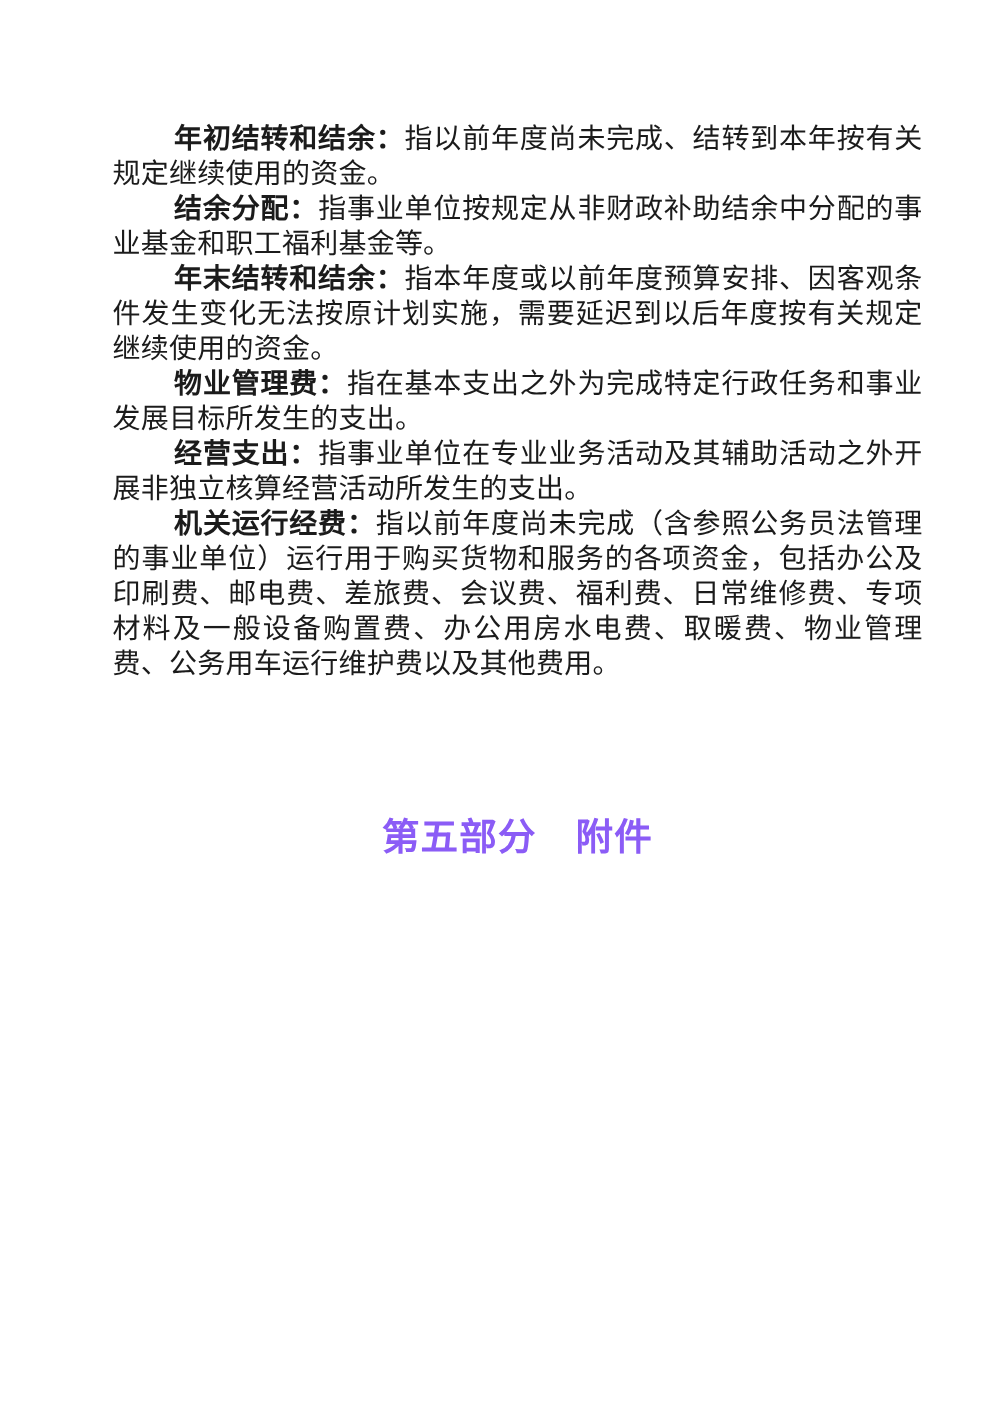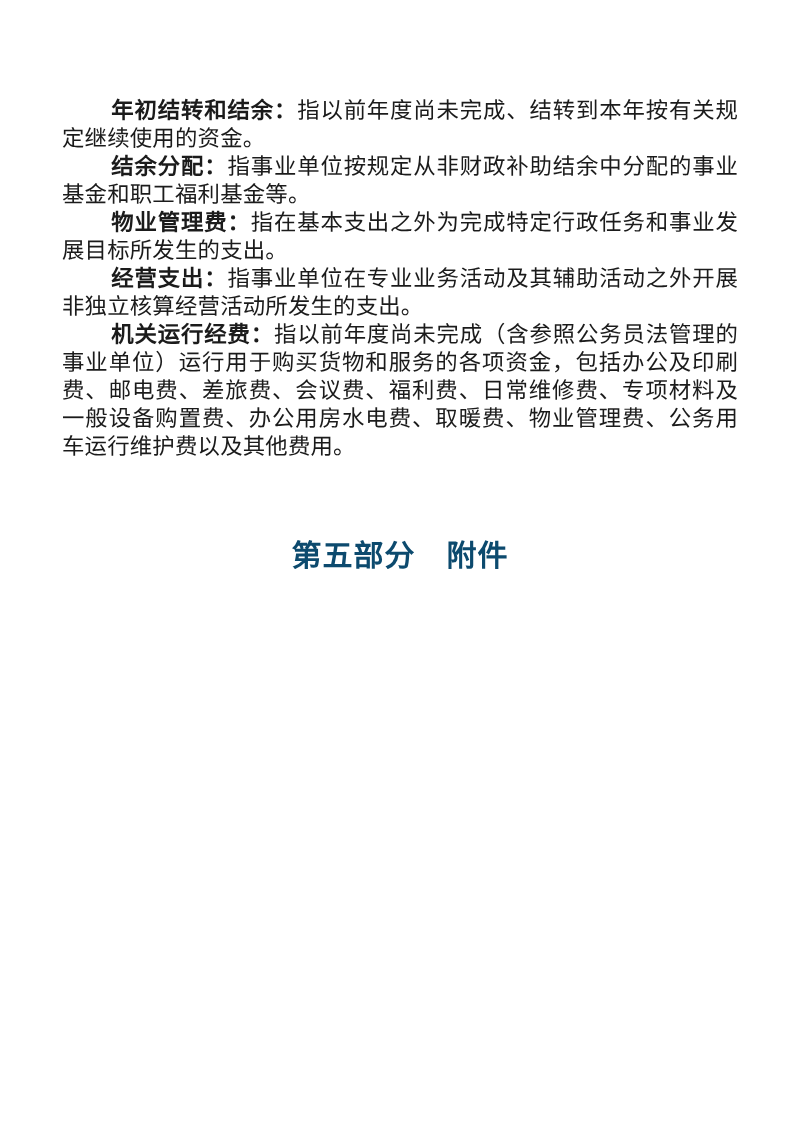--- a/index.html
+++ b/index.html
@@ -7,59 +7,60 @@
     padding: 0;
     background: #ffffff;
   }
   .page {
     position: relative;
     width: 800px;
     height: 1131px;
     margin: 0 auto;
     background: #ffffff;
     box-sizing: border-box;
-    padding: 97px 62px 0 62px;
+    padding: 97px 62px 0 90px;
     overflow: hidden;
     font-family: "Liberation Serif", "DejaVu Serif", serif;
     color: #1b1b1b;
   }
   .definitions p.para {
     margin: 0;
     padding: 0;
     font-size: 22.4px;
     line-height: 28px;
     text-align: justify;
     text-indent: 2.2em;
     letter-spacing: 0.2px;
     word-break: break-all;
   }
   .definitions p.para .term {
     font-weight: bold;
   }
   .section-heading {
-    margin: 75px 0 0 0;
+    margin: 106px 0 0 0;
     padding: 0;
     font-size: 30px;
     line-height: 40px;
     font-weight: bold;
     text-align: center;
     letter-spacing: 1px;
-    color: #0c4a6e;
+    color: #8b5cf6;
   }
 </style>
 </head>
 <body>
 
 <div class="page">
 
   <div class="definitions">
     <p class="para"><span class="term">年初结转和结余：</span><span class="def-text">指以前年度尚未完成、结转到本年按有关规定继续使用的资金。</span></p>
 
     <p class="para"><span class="term">结余分配：</span><span class="def-text">指事业单位按规定从非财政补助结余中分配的事业基金和职工福利基金等。</span></p>
 
+    <p class="para"><span class="term">年末结转和结余：</span><span class="def-text">指本年度或以前年度预算安排、因客观条件发生变化无法按原计划实施，需要延迟到以后年度按有关规定继续使用的资金。</span></p>
 
 
     <p class="para"><span class="term">物业管理费：</span><span class="def-text">指在基本支出之外为完成特定行政任务和事业发展目标所发生的支出。</span></p>
 
     <p class="para"><span class="term">经营支出：</span><span class="def-text">指事业单位在专业业务活动及其辅助活动之外开展非独立核算经营活动所发生的支出。</span></p>
 
 
     <p class="para"><span class="term">机关运行经费：</span><span class="def-text">指以前年度尚未完成（含参照公务员法管理的事业单位）运行用于购买货物和服务的各项资金，包括办公及印刷费、邮电费、差旅费、会议费、福利费、日常维修费、专项材料及一般设备购置费、办公用房水电费、取暖费、物业管理费、公务用车运行维护费以及其他费用。</span></p>
   </div>
 

